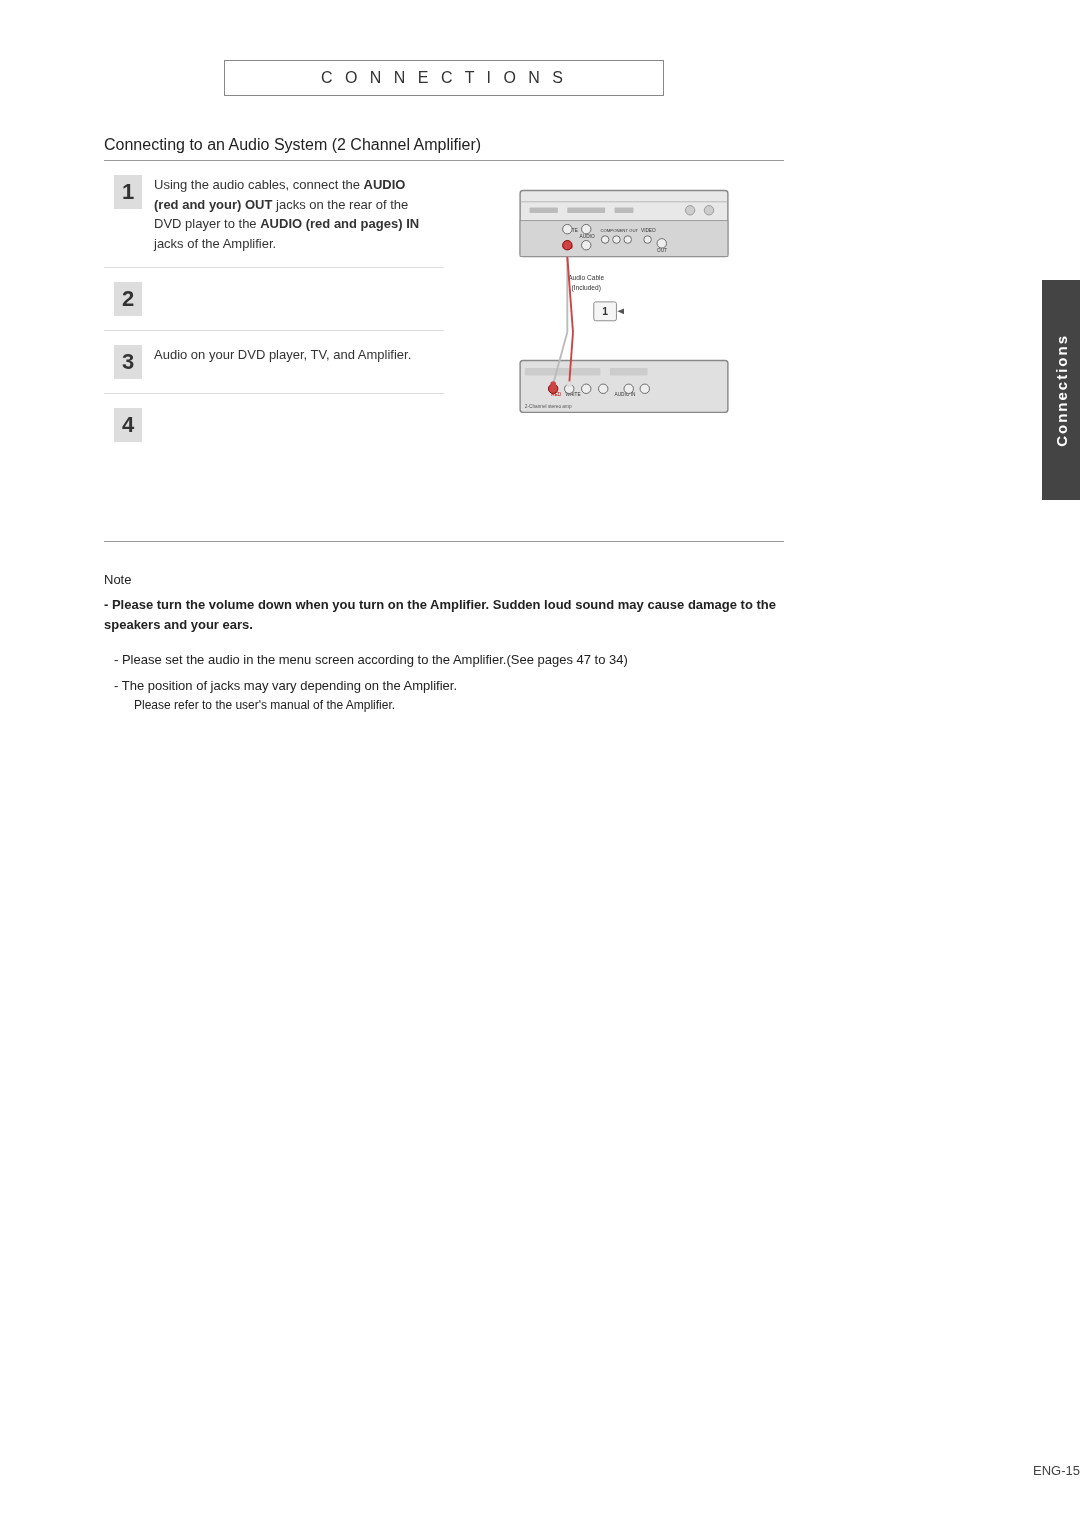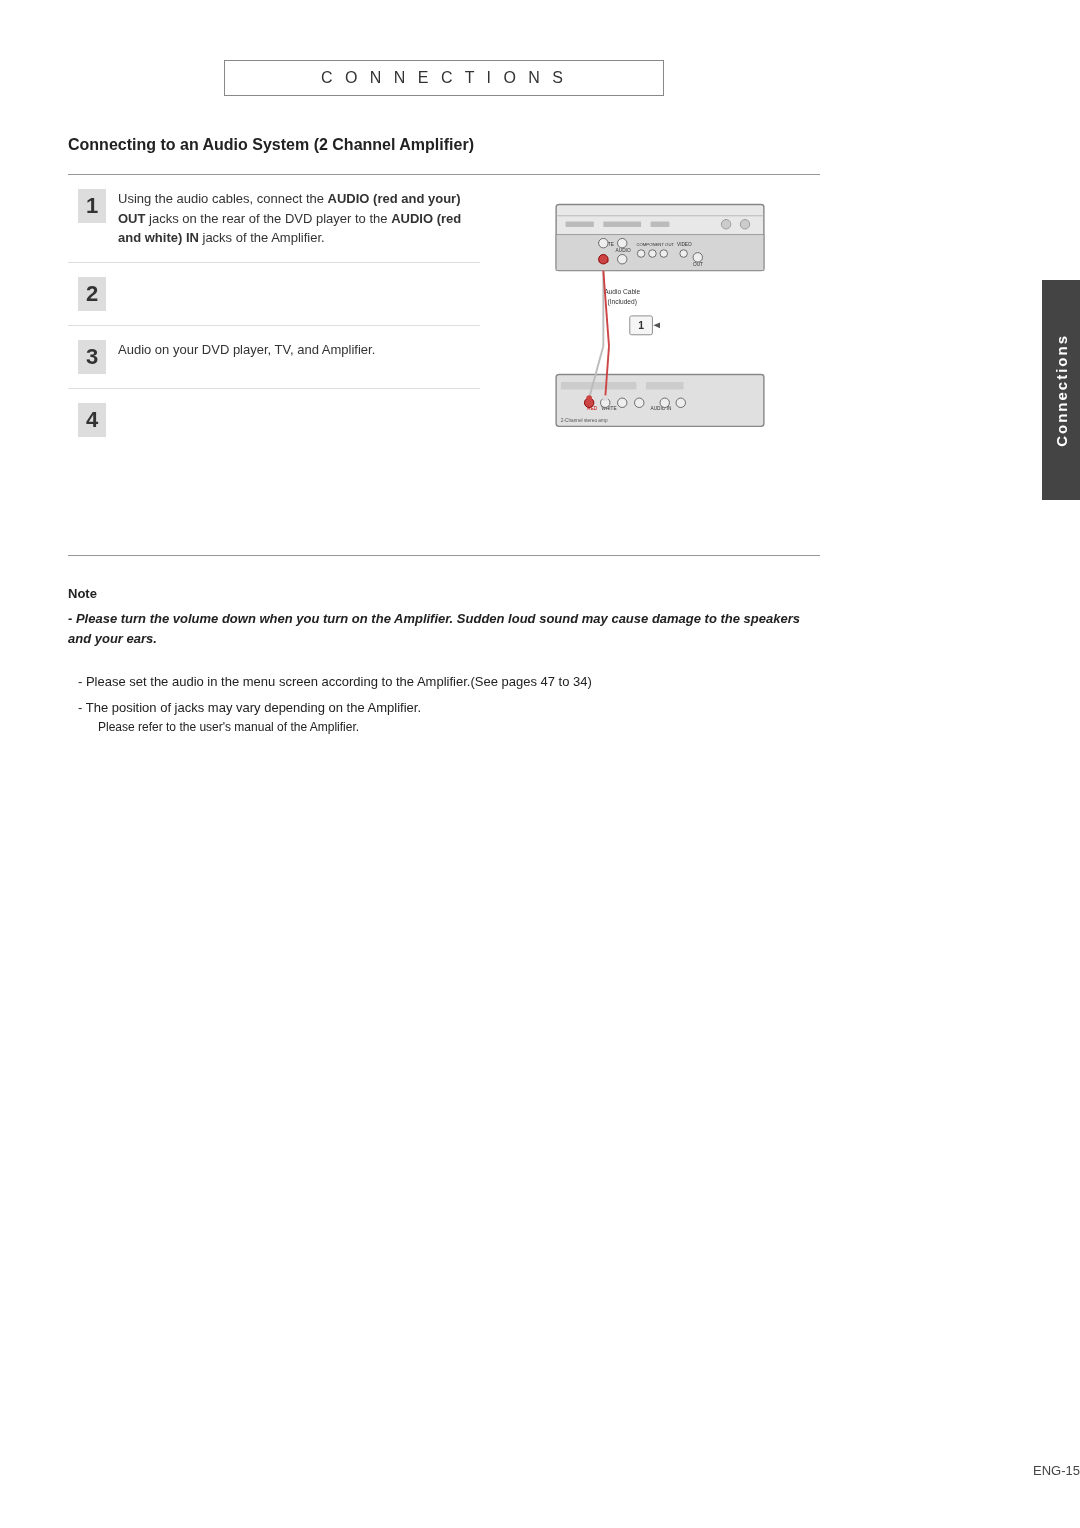--- a/index.html
+++ b/index.html
@@ -10,21 +10,21 @@
       font-family: Arial, Helvetica, sans-serif;
       font-size: 14px;
       color: #222;
       position: relative;
       overflow: hidden;
     }
 
     .page-container {
       width: 888px;
       height: 1528px;
-      padding: 60px 68px;
+      padding: 60px 104px;
       position: relative;
     }
 
     
     .side-tab {
       position: absolute;
       right: 0;
       top: 280px;
       width: 38px;
       height: 220px;
@@ -58,22 +58,22 @@
     .header-title {
       font-size: 16px;
       letter-spacing: 4px;
       font-weight: normal;
       color: #333;
     }
 
     
     .section-title {
       font-size: 16px;
-      font-weight: bold;
-      margin-bottom: 20px;
+      font-weight: normal;
+      margin-bottom: 6px;
       margin-top: 10px;
     }
 
     
     .content-area {
       display: flex;
       flex-direction: row;
       gap: 0;
       border-top: 1px solid #999;
       border-bottom: 1px solid #999;
@@ -130,30 +130,29 @@
       width: 280px;
       height: 340px;
     }
 
     
     .notes-section {
       margin-top: 10px;
       padding: 0 0 20px 0;
     }
     .note-label {
+      font-weight: normal;
+      font-size: 13px;
+      margin-bottom: 8px;
+    }
+    .note-bold {
+      font-size: 13px;
       font-weight: bold;
-      font-size: 13px;
-      margin-bottom: 8px;
-    }
-    .note-bold {
-      font-size: 13px;
-      font-weight: bold;
-      margin-bottom: 24px;
+      margin-bottom: 16px;
       line-height: 1.5;
-      font-style: italic;
     }
     .note-item {
       font-size: 13px;
       line-height: 1.5;
       margin-bottom: 6px;
       padding-left: 10px;
     }
     .note-item::before {
       content: "- ";
     }
@@ -189,21 +188,21 @@
 
   <div class="section-title">Connecting to an Audio System (2 Channel Amplifier)</div>
 
   <div class="content-area">
 
     <div class="steps-column">
 
       <div class="step">
         <div class="step-number">1</div>
         <div class="step-content">
-          Using the audio cables, connect the <strong>AUDIO (red and your) OUT</strong> jacks on the rear of the DVD player to the <strong>AUDIO (red and white) IN</strong> jacks of the Amplifier.
+          Using the audio cables, connect the <strong>AUDIO (red and your) OUT</strong> jacks on the rear of the DVD player to the <strong>AUDIO (red and pages) IN</strong> jacks of the Amplifier.
         </div>
       </div>
 
       <div class="step">
         <div class="step-number">2</div>
       </div>
 
       <div class="step">
         <div class="step-number">3</div>
         <div class="step-content">

